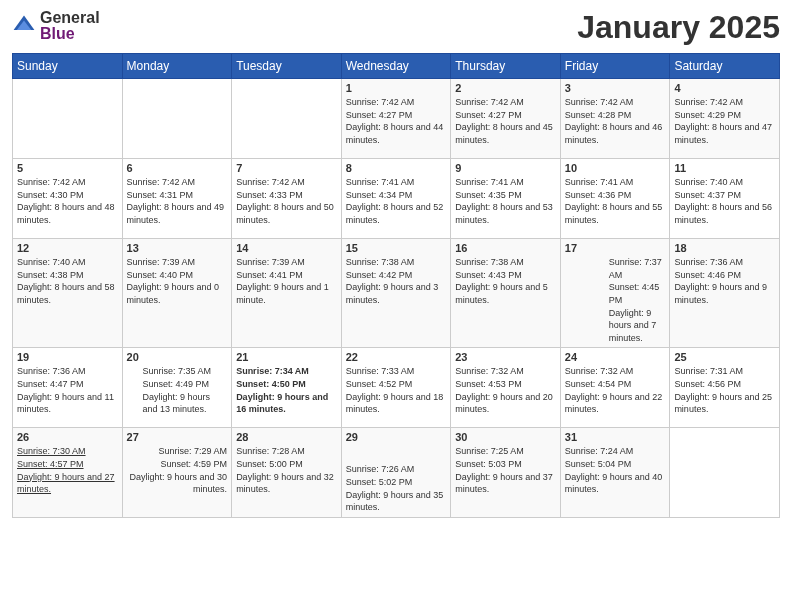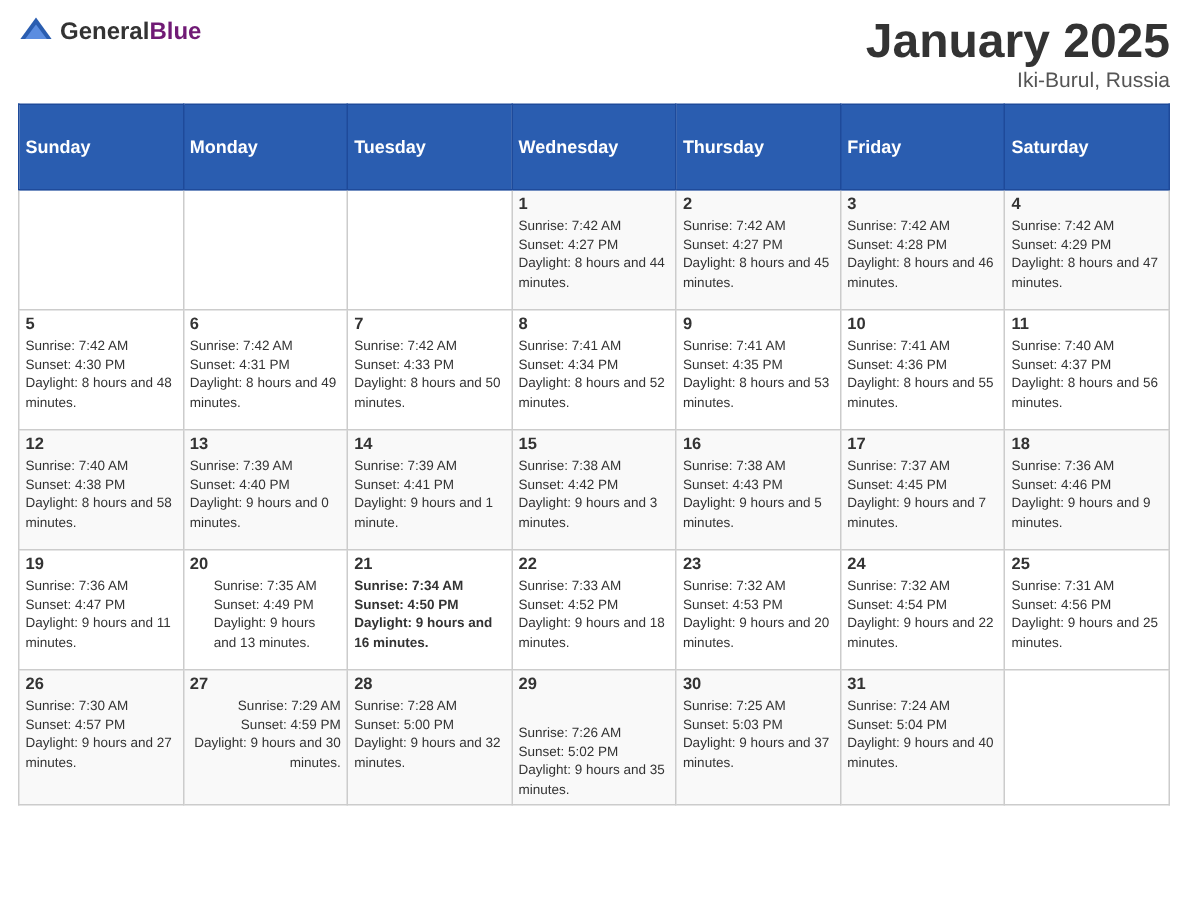--- a/index.html
+++ b/index.html
@@ -20,21 +20,21 @@
       align-items: flex-start;
       margin-bottom: 8px;
     }
     .logo {
       display: flex;
       align-items: center;
       gap: 4px;
     }
     .logo-text {
       display: flex;
-      flex-direction: row;
+      flex-direction: column;
       line-height: 1;
     }
     .logo-general {
       font-size: 16px;
       font-weight: bold;
       color: #333;
     }
     .logo-blue {
       font-size: 16px;
       font-weight: bold;
@@ -59,22 +59,22 @@
     }
     table {
       width: 100%;
       border-collapse: collapse;
       table-layout: fixed;
     }
     thead tr th {
       background-color: #2a5db0;
       color: #fff;
       font-size: 12px;
-      font-weight: bold;
-      padding: 21px 4px;
+      font-weight: normal;
+      padding: 5px 4px;
       text-align: left;
       border: 1px solid #1e4a9a;
     }
     tbody tr td {
       border: 1px solid #ccc;
       vertical-align: top;
       padding: 3px 4px;
       font-size: 9.5px;
       color: #333;
       height: 80px;
@@ -108,21 +108,20 @@
         <polygon points="15,2 28,20 2,20" fill="#2a5db0"></polygon>
         <polygon points="15,8 24,20 6,20" fill="#5b8de0"></polygon>
       </svg>
       <div class="logo-text">
         <span class="logo-general">General</span>
         <span class="logo-blue">Blue</span>
       </div>
     </div>
     <div class="title-block">
       <div class="month-title">January 2025</div>
-      <div class="location">Iki-Burul, Russia</div>
     </div>
   </div>
 
   <table>
     <thead>
       <tr>
       <th>Sunday</th>
           <th>Monday</th>
           <th>Tuesday</th>
           <th>Wednesday</th>
@@ -231,21 +230,21 @@
 Daylight: 9 hours and 3 minutes.</div>
           </td>
           <td>
             <span class="day-number">16</span>
             <div class="day-info" style="white-space: pre-line;">Sunrise: 7:38 AM
 Sunset: 4:43 PM
 Daylight: 9 hours and 5 minutes.</div>
           </td>
           <td>
             <span class="day-number">17</span>
-            <div class="day-info" style="white-space: pre-line;">Sunrise: 7:37 AM
+            <div class="day-info" style="white-space: pre-line; margin-left: 44px;">Sunrise: 7:37 AM
 Sunset: 4:45 PM
 Daylight: 9 hours and 7 minutes.</div>
           </td>
           <td>
             <span class="day-number">18</span>
             <div class="day-info" style="white-space: pre-line;">Sunrise: 7:36 AM
 Sunset: 4:46 PM
 Daylight: 9 hours and 9 minutes.</div>
           </td>
         </tr>
@@ -289,21 +288,21 @@
           <td>
             <span class="day-number">25</span>
             <div class="day-info" style="white-space: pre-line;">Sunrise: 7:31 AM
 Sunset: 4:56 PM
 Daylight: 9 hours and 25 minutes.</div>
           </td>
         </tr>
         <tr>
           <td>
             <span class="day-number">26</span>
-            <div class="day-info" style="white-space: pre-line;">Sunrise: 7:30 AM
+            <div class="day-info" style="white-space: pre-line; text-decoration: underline;">Sunrise: 7:30 AM
 Sunset: 4:57 PM
 Daylight: 9 hours and 27 minutes.</div>
           </td>
           <td>
             <span class="day-number">27</span>
             <div class="day-info" style="white-space: pre-line; text-align: right;">Sunrise: 7:29 AM
 Sunset: 4:59 PM
 Daylight: 9 hours and 30 minutes.</div>
           </td>
           <td>

